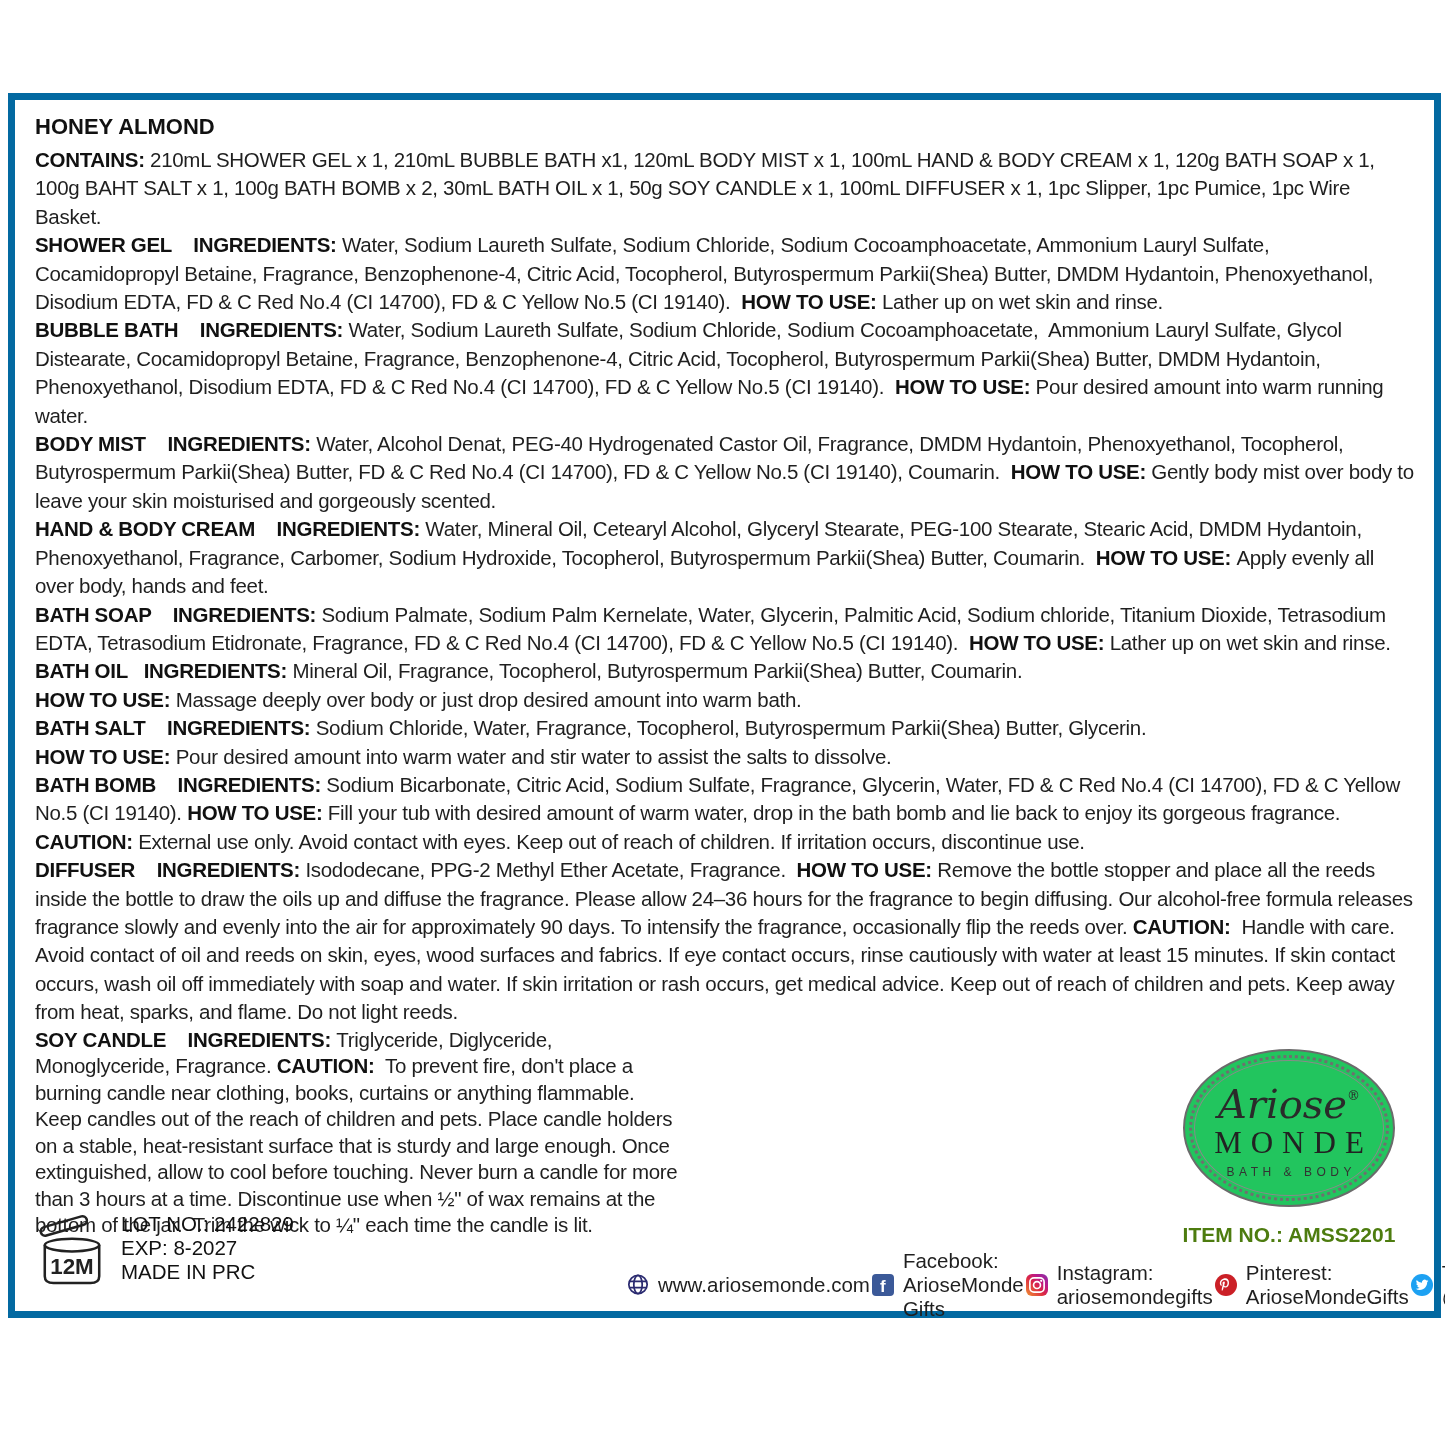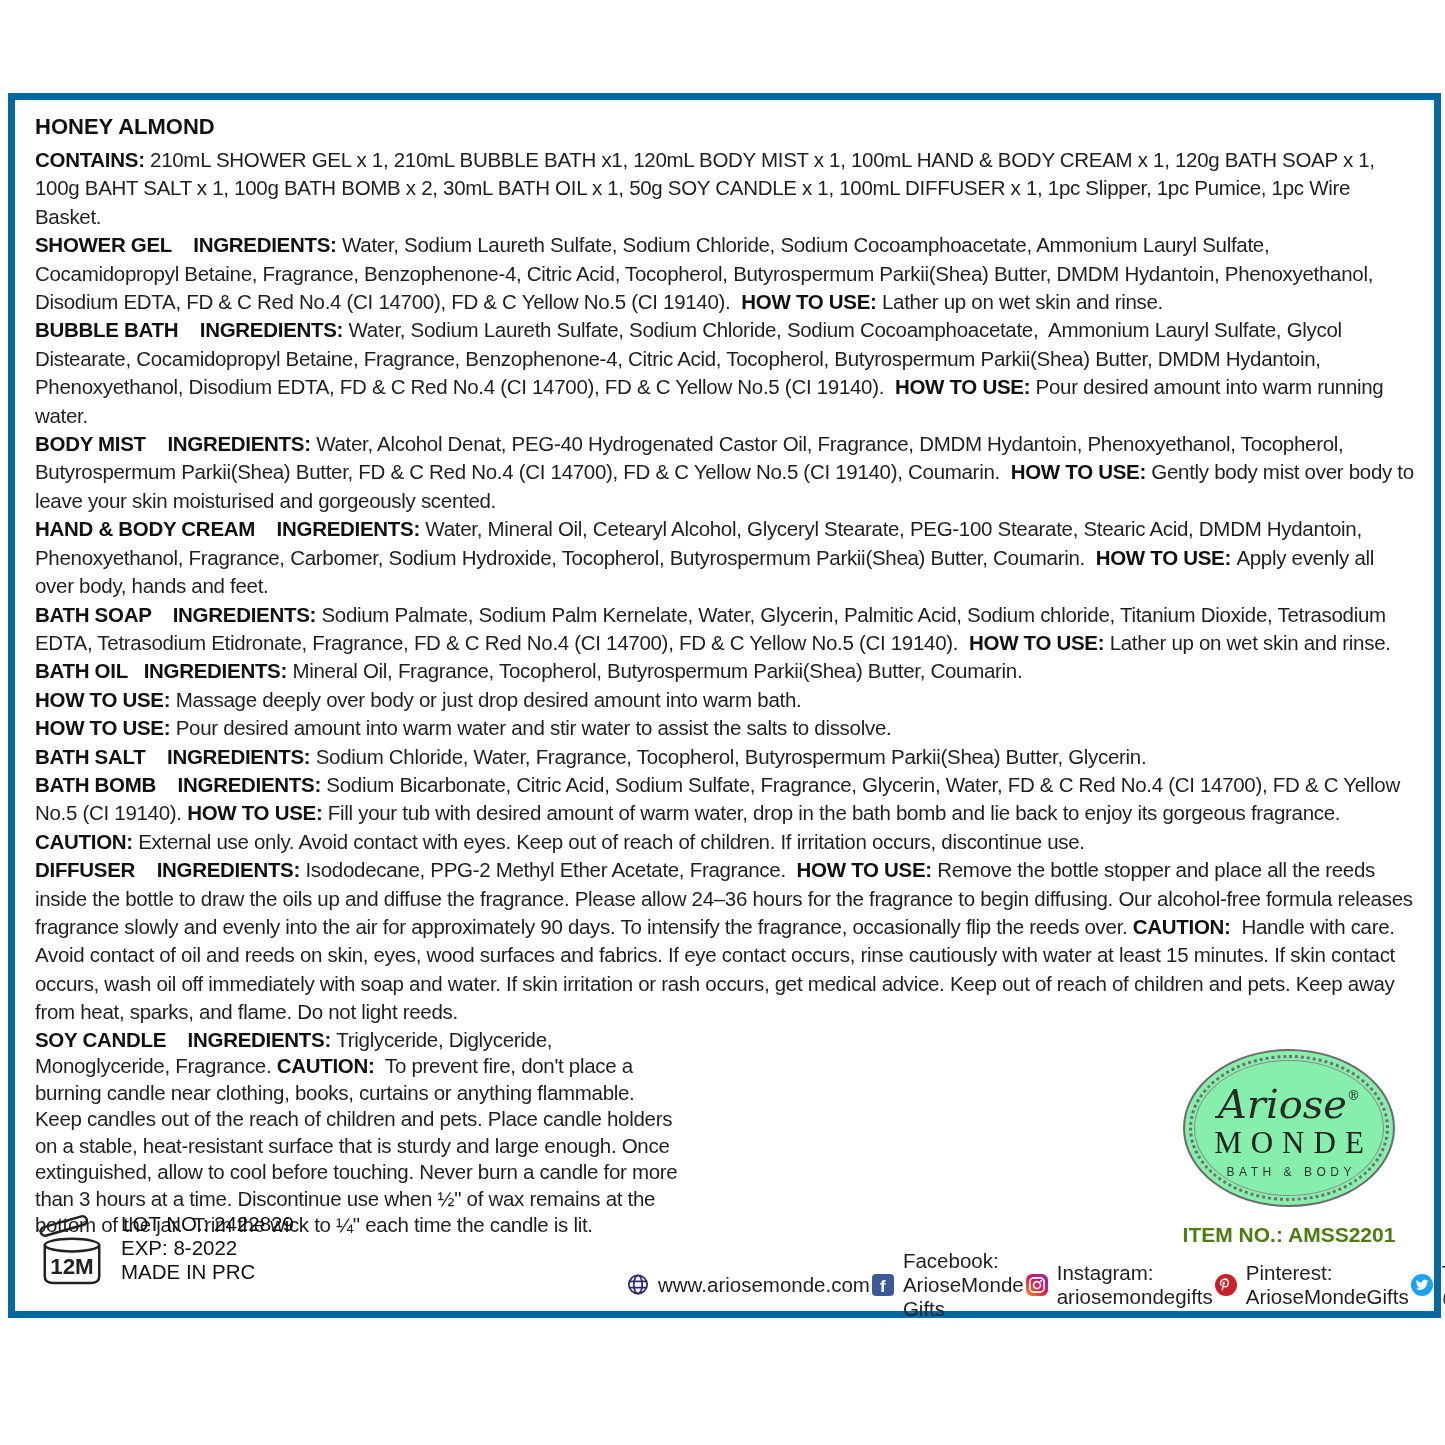--- a/index.html
+++ b/index.html
@@ -22,21 +22,21 @@
   .b{font-weight:bold;color:#111;}
   .soy-row{display:flex;align-items:flex-start;justify-content:space-between;}
   .soy-text{
     flex:0 0 650px;margin:0;font-size:20.5px;line-height:26.5px;
     letter-spacing:-0.3px;white-space:pre-wrap;color:#1f1f1f;
   }
   .brand-col{width:250px;margin-left:14px;display:flex;flex-direction:column;align-items:center;padding-top:22px;}
   .logo-oval{
     width:212px;height:158px;border:2px solid #6b6b6b;border-radius:50%;
     position:relative;display:flex;flex-direction:column;align-items:center;justify-content:center;
-    box-sizing:border-box;background:#86efac;
+    box-sizing:border-box;background:#22c55e;
   }
   .logo-oval::before{
     content:"";position:absolute;inset:4px;border:3px dotted #6f6f6f;border-radius:50%;
   }
   .logo-oval::after{
     content:"";position:absolute;inset:9px;border:1px solid #8a8a8a;border-radius:50%;
   }
   .brand-script{
     font-family:"DejaVu Serif",serif;font-style:italic;font-size:40px;line-height:40px;color:#2a2a2a;z-index:1;
   }
@@ -72,22 +72,22 @@
 
   <div class="body-text">
     <p><span class="b">CONTAINS: </span><span>210mL SHOWER GEL x 1, 210mL BUBBLE BATH x1, 120mL BODY MIST x 1, 100mL HAND &amp; BODY CREAM x 1, 120g BATH SOAP x 1, 100g BAHT SALT x 1, 100g BATH BOMB x 2, 30mL BATH OIL x 1, 50g SOY CANDLE x 1, 100mL DIFFUSER x 1, 1pc Slipper, 1pc Pumice, 1pc Wire Basket.</span></p>
     <p><span class="b">SHOWER GEL    INGREDIENTS: </span><span>Water, Sodium Laureth Sulfate, Sodium Chloride, Sodium Cocoamphoacetate, Ammonium Lauryl Sulfate, Cocamidopropyl Betaine, Fragrance, Benzophenone-4, Citric Acid, Tocopherol, Butyrospermum Parkii(Shea) Butter, DMDM Hydantoin, Phenoxyethanol, Disodium EDTA, FD &amp; C Red No.4 (CI 14700), FD &amp; C Yellow No.5 (CI 19140).  </span><span class="b">HOW TO USE: </span><span>Lather up on wet skin and rinse.</span></p>
     <p><span class="b">BUBBLE BATH    INGREDIENTS: </span><span>Water, Sodium Laureth Sulfate, Sodium Chloride, Sodium Cocoamphoacetate,  Ammonium Lauryl Sulfate, Glycol Distearate, Cocamidopropyl Betaine, Fragrance, Benzophenone-4, Citric Acid, Tocopherol, Butyrospermum Parkii(Shea) Butter, DMDM Hydantoin, Phenoxyethanol, Disodium EDTA, FD &amp; C Red No.4 (CI 14700), FD &amp; C Yellow No.5 (CI 19140).  </span><span class="b">HOW TO USE: </span><span>Pour desired amount into warm running water.</span></p>
     <p><span class="b">BODY MIST    INGREDIENTS: </span><span>Water, Alcohol Denat, PEG-40 Hydrogenated Castor Oil, Fragrance, DMDM Hydantoin, Phenoxyethanol, Tocopherol, Butyrospermum Parkii(Shea) Butter, FD &amp; C Red No.4 (CI 14700), FD &amp; C Yellow No.5 (CI 19140), Coumarin.  </span><span class="b">HOW TO USE: </span><span>Gently body mist over body to leave your skin moisturised and gorgeously scented.</span></p>
     <p><span class="b">HAND &amp; BODY CREAM    INGREDIENTS: </span><span>Water, Mineral Oil, Cetearyl Alcohol, Glyceryl Stearate, PEG-100 Stearate, Stearic Acid, DMDM Hydantoin, Phenoxyethanol, Fragrance, Carbomer, Sodium Hydroxide, Tocopherol, Butyrospermum Parkii(Shea) Butter, Coumarin.  </span><span class="b">HOW TO USE: </span><span>Apply evenly all over body, hands and feet.</span></p>
     <p><span class="b">BATH SOAP    INGREDIENTS: </span><span>Sodium Palmate, Sodium Palm Kernelate, Water, Glycerin, Palmitic Acid, Sodium chloride, Titanium Dioxide, Tetrasodium EDTA, Tetrasodium Etidronate, Fragrance, FD &amp; C Red No.4 (CI 14700), FD &amp; C Yellow No.5 (CI 19140).  </span><span class="b">HOW TO USE: </span><span>Lather up on wet skin and rinse.</span></p>
     <p><span class="b">BATH OIL   INGREDIENTS: </span><span>Mineral Oil, Fragrance, Tocopherol, Butyrospermum Parkii(Shea) Butter, Coumarin.</span></p>
     <p><span class="b">HOW TO USE: </span><span>Massage deeply over body or just drop desired amount into warm bath.</span></p>
+    <p><span class="b">BATH SALT    INGREDIENTS: </span><span>Sodium Chloride, Water, Fragrance, Tocopherol, Butyrospermum Parkii(Shea) Butter, Glycerin.</span></p>
     <p><span class="b">HOW TO USE: </span><span>Pour desired amount into warm water and stir water to assist the salts to dissolve.</span></p>
-    <p><span class="b">BATH SALT    INGREDIENTS: </span><span>Sodium Chloride, Water, Fragrance, Tocopherol, Butyrospermum Parkii(Shea) Butter, Glycerin.</span></p>
     <p><span class="b">BATH BOMB    INGREDIENTS: </span><span>Sodium Bicarbonate, Citric Acid, Sodium Sulfate, Fragrance, Glycerin, Water, FD &amp; C Red No.4 (CI 14700), FD &amp; C Yellow No.5 (CI 19140). </span><span class="b">HOW TO USE: </span><span>Fill your tub with desired amount of warm water, drop in the bath bomb and lie back to enjoy its gorgeous fragrance.</span></p>
     <p><span class="b">CAUTION: </span><span>External use only. Avoid contact with eyes. Keep out of reach of children. If irritation occurs, discontinue use.</span></p>
     <p><span class="b">DIFFUSER    INGREDIENTS: </span><span>Isododecane, PPG-2 Methyl Ether Acetate, Fragrance.  </span><span class="b">HOW TO USE: </span><span>Remove the bottle stopper and place all the reeds inside the bottle to draw the oils up and diffuse the fragrance. Please allow 24–36 hours for the fragrance to begin diffusing. Our alcohol-free formula releases fragrance slowly and evenly into the air for approximately 90 days. To intensify the fragrance, occasionally flip the reeds over. </span><span class="b">CAUTION:</span><span>  Handle with care. Avoid contact of oil and reeds on skin, eyes, wood surfaces and fabrics. If eye contact occurs, rinse cautiously with water at least 15 minutes. If skin contact occurs, wash oil off immediately with soap and water. If skin irritation or rash occurs, get medical advice. Keep out of reach of children and pets. Keep away from heat, sparks, and flame. Do not light reeds.</span></p>
   </div>
 
   <div class="soy-row">
     <p class="soy-text"><span class="b">SOY CANDLE    INGREDIENTS: </span><span>Triglyceride, Diglyceride, Monoglyceride, Fragrance. </span><span class="b">CAUTION:</span><span>  To prevent fire, don't place a burning candle near clothing, books, curtains or anything flammable. Keep candles out of the reach of children and pets. Place candle holders on a stable, heat-resistant surface that is sturdy and large enough. Once extinguished, allow to cool before touching. Never burn a candle for more than 3 hours at a time. Discontinue use when ½" of wax remains at the bottom of the jar.  Trim the wick to ¼" each time the candle is lit.</span></p>
 
     <div class="brand-col">
       <div class="logo-oval">
@@ -103,21 +103,21 @@
     <svg width="70" height="78" viewBox="0 0 72 80">
       <g fill="none" stroke="#222" stroke-width="2.6">
         <rect x="3" y="13" width="49" height="9" rx="4.5" transform="rotate(-16 27 17)"></rect>
         <ellipse cx="36" cy="37" rx="28" ry="6.5"></ellipse>
         <path d="M8 37 L8 69 Q8 76 17 76 L55 76 Q64 76 64 69 L64 37"></path>
       </g>
       <text x="36" y="67" font-size="23" font-weight="bold" text-anchor="middle" fill="#222" font-family="Liberation Sans, sans-serif">12M</text>
     </svg>
     <div class="lot-lines">
       <div>LOT NO.: 2422829</div>
-      <div>EXP: 8-2022</div>
+      <div>EXP: 8-2027</div>
       <div>MADE IN PRC</div>
     </div>
   </div>
 
   <div class="social">
     <div class="social-row">
       <span class="ic">
         <svg width="23" height="23" viewBox="0 0 24 24">
             <g fill="none" stroke="#2b2b70" stroke-width="1.9">
               <circle cx="12" cy="12" r="10"></circle>

